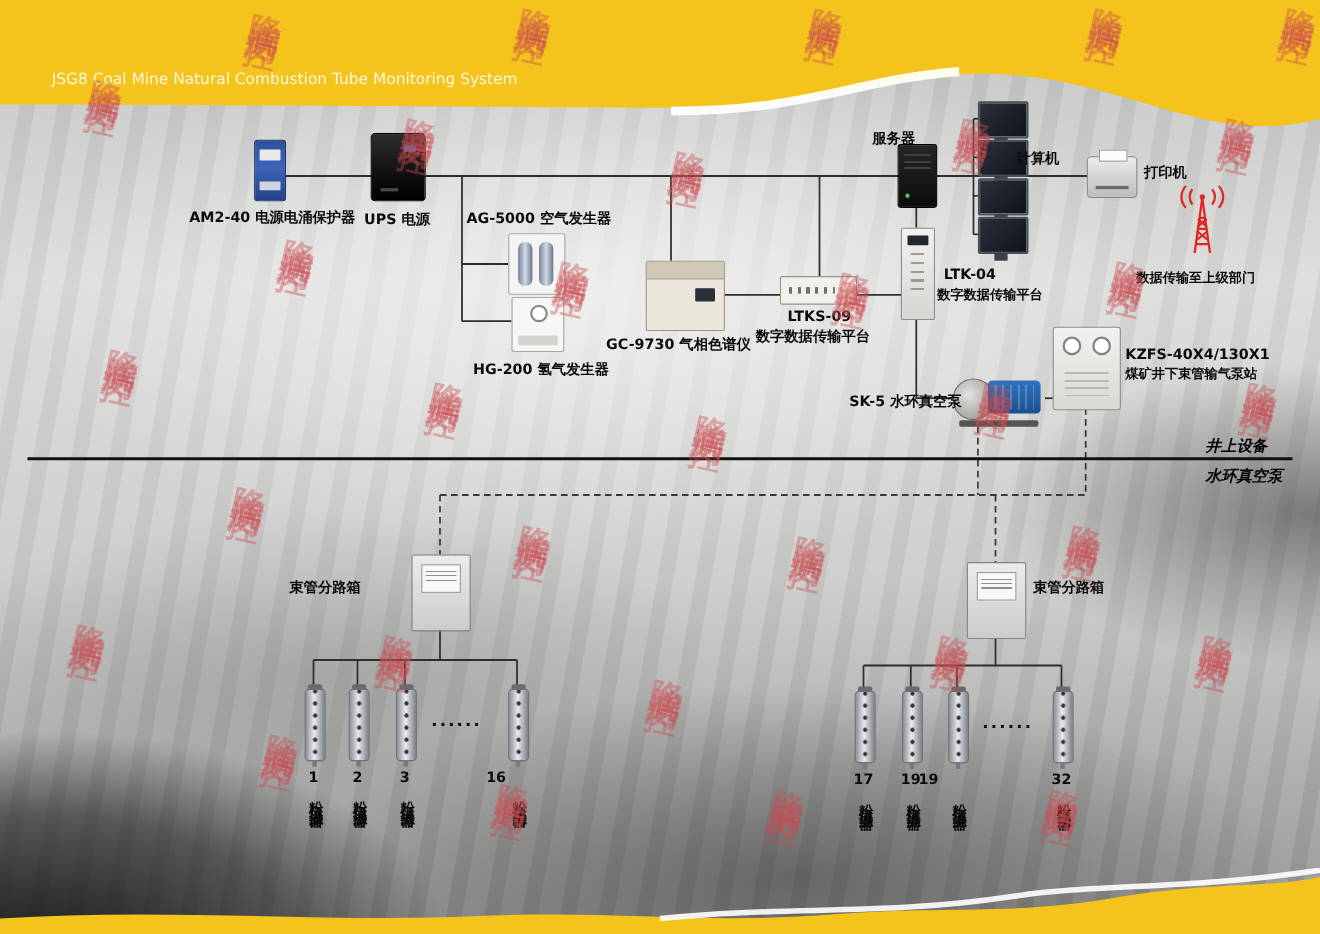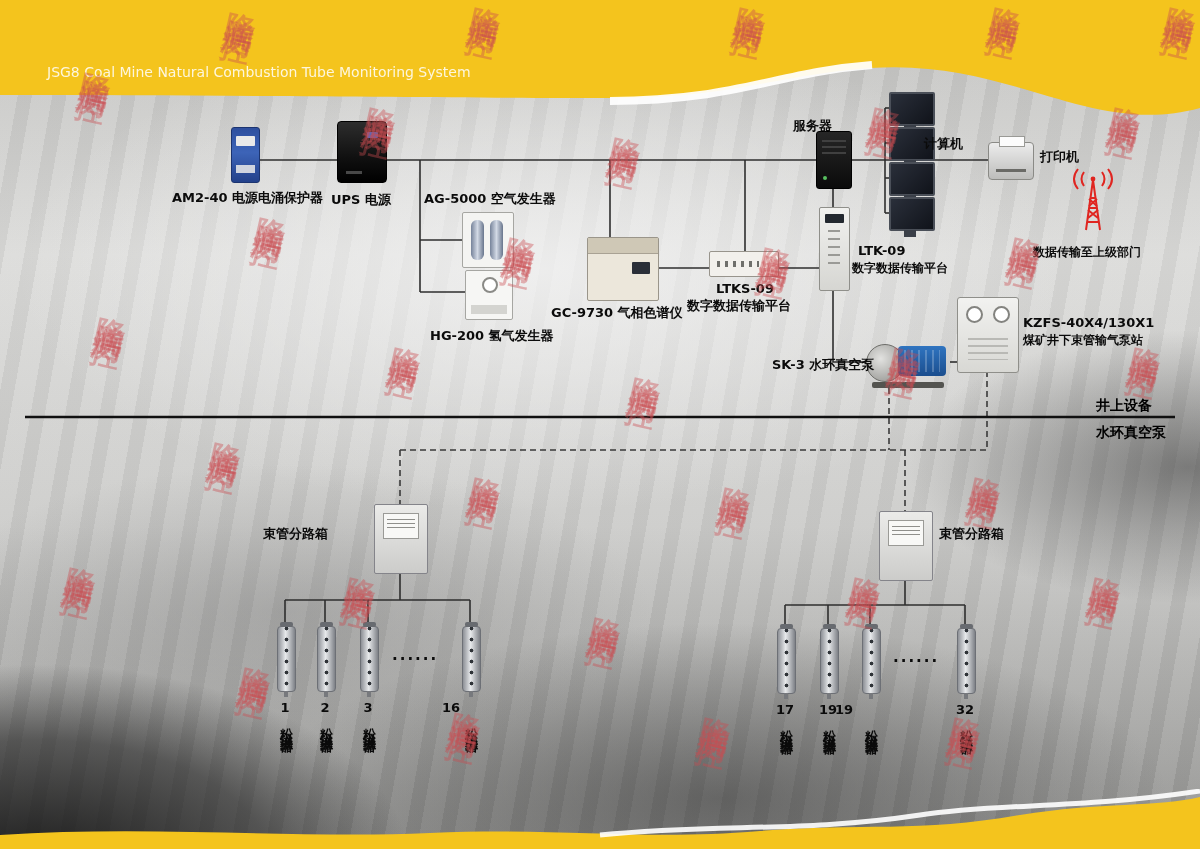--- a/index.html
+++ b/index.html
@@ -20,21 +20,21 @@
   .wm{position:absolute;writing-mode:vertical-rl;text-orientation:upright;
       font-size:30px;font-weight:bold;letter-spacing:7px;color:rgba(203,74,80,.40);
       transform:rotate(13deg);z-index:9;pointer-events:none;white-space:nowrap;}
 
   
   .wires{position:absolute;left:0;top:0;z-index:3;}
 
   
   .lbl{position:absolute;font-size:13px;font-weight:bold;color:#0b0b0b;white-space:nowrap;z-index:6;}
   .lbl.sm{font-size:12px;}
-  .divlbl{position:absolute;font-size:14px;font-weight:bold;color:#000;z-index:6;}
+  .divlbl{position:absolute;font-size:14px;font-weight:bold;color:#000;z-index:6;font-style:italic;}
 
   
   .dev{position:absolute;z-index:5;}
   .surge{left:231px;top:127px;width:27px;height:54px;border-radius:3px;border:1px solid #1c3470;
          background:linear-gradient(180deg,#2e4f9e,#3d64b8 45%,#23418a);}
   .surge::before{content:"";position:absolute;left:4px;right:4px;top:8px;height:10px;background:#e9e9e9;border-radius:1px;}
   .surge::after{content:"";position:absolute;left:4px;right:4px;bottom:9px;height:8px;background:#cfd4df;}
 
   .ups{left:337px;top:121px;width:48px;height:60px;border-radius:4px;border:1px solid #000;
        background:linear-gradient(180deg,#2d2d2d,#101010 60%,#000);}
@@ -248,23 +248,23 @@
   <div class="lbl" style="left:331px;top:191px">UPS 电源</div>
   <div class="lbl" style="left:424px;top:190px">AG-5000 空气发生器</div>
   <div class="lbl" style="left:430px;top:327px">HG-200 氢气发生器</div>
   <div class="lbl" style="left:551px;top:304px">GC-9730 气相色谱仪</div>
   <div class="lbl" style="left:716px;top:281px">LTKS-09</div>
   <div class="lbl" style="left:687px;top:297px">数字数据传输平台</div>
   <div class="lbl" style="left:793px;top:117px">服务器</div>
   <div class="lbl" style="left:924px;top:135px">计算机</div>
   <div class="lbl" style="left:1040px;top:148px">打印机</div>
   <div class="lbl sm" style="left:1033px;top:244px">数据传输至上级部门</div>
-  <div class="lbl" style="left:858px;top:243px">LTK-09</div>
+  <div class="lbl" style="left:858px;top:243px">LTK-04</div>
   <div class="lbl sm" style="left:852px;top:260px">数字数据传输平台</div>
-  <div class="lbl" style="left:772px;top:356px">SK-3 水环真空泵</div>
+  <div class="lbl" style="left:772px;top:356px">SK-5 水环真空泵</div>
   <div class="lbl" style="left:1023px;top:315px">KZFS-40X4/130X1</div>
   <div class="lbl sm" style="left:1023px;top:332px">煤矿井下束管输气泵站</div>
   <div class="lbl" style="left:263px;top:525px">束管分路箱</div>
   <div class="lbl" style="left:939px;top:525px">束管分路箱</div>
 
   <div class="divlbl" style="left:1096px;top:397px">井上设备</div>
   <div class="divlbl" style="left:1096px;top:424px">水环真空泵</div>
 
   <div class="footer">
     <svg width="1200" height="60" viewBox="0 0 1200 60">

